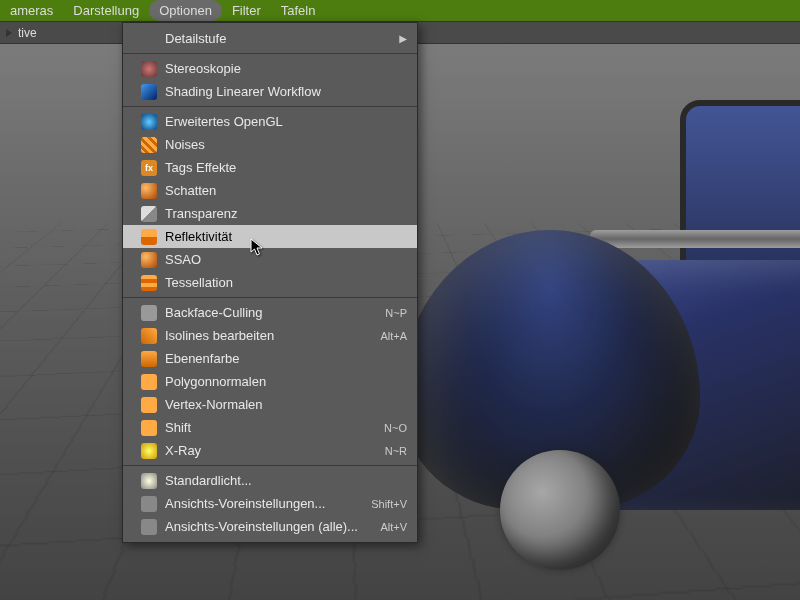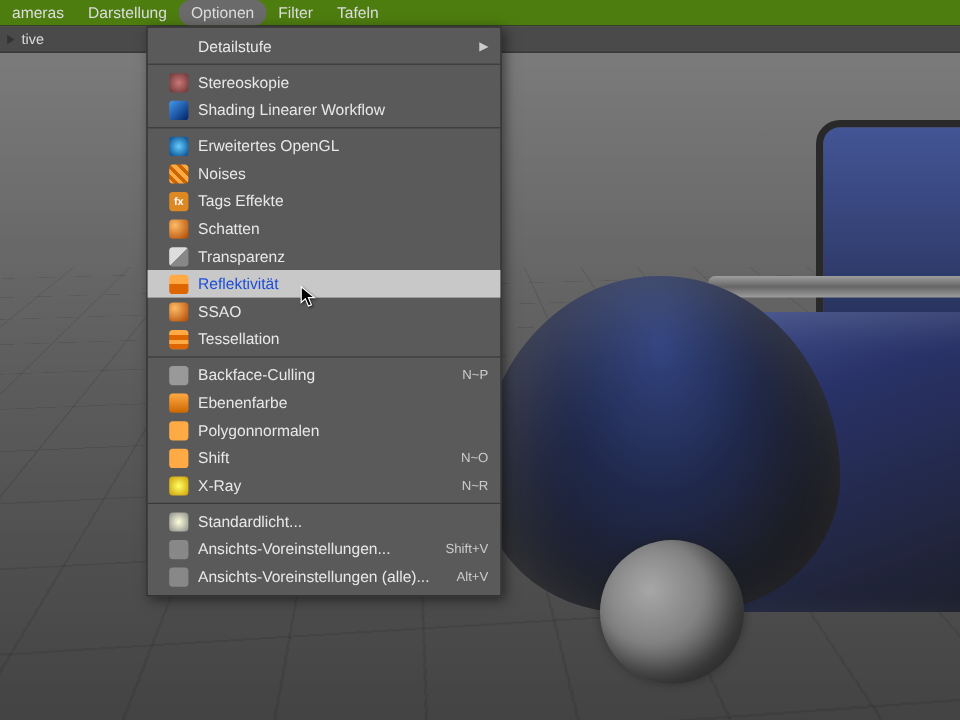--- a/index.html
+++ b/index.html
@@ -82,21 +82,21 @@
   box-shadow: 3px 3px 10px rgba(0,0,0,.5);
   padding: 4px 0;
 }
 .row {
   display:flex; align-items:center;
   height: 23px;
   padding: 0 10px 0 6px;
   color: #e8e8e8;
   font-size: 13px;
 }
-.row.highlight { background: #c8c8c8; color:#1d4ed8; }
+.row.highlight { background: #c8c8c8; color:#000000; }
 .row .icon {
   width: 18px; height: 18px; margin-right: 8px;
   display:inline-flex; align-items:center; justify-content:flex-end;
   flex-shrink:0;
   margin-left:10px;
 }
 .row .lbl { flex: 1; white-space:nowrap; overflow:hidden; text-overflow:ellipsis;}
 .row .sc { color:#ccc; font-size:11px; }
 .row .arrow { margin-left:auto; font-size:10px; color:#ccc;}
 .sep { height:1px; background:#3a3a3a; margin:3px 0; }
@@ -225,29 +225,42 @@
     <div class="sep"></div>
     <div class="row">
       <span class="icon">
         <span class="ico i-back"></span>
       </span>
       <span class="lbl">Backface-Culling</span>
       <span class="sc">N~P</span>
     </div>
     <div class="row">
       <span class="icon">
+        <span class="ico i-iso"></span>
+      </span>
+      <span class="lbl">Isolines bearbeiten</span>
+      <span class="sc">Alt+A</span>
+    </div>
+    <div class="row">
+      <span class="icon">
         <span class="ico i-layer"></span>
       </span>
       <span class="lbl">Ebenenfarbe</span>
     </div>
     <div class="row">
       <span class="icon">
         <span class="ico i-pnorm"></span>
       </span>
       <span class="lbl">Polygonnormalen</span>
+    </div>
+    <div class="row">
+      <span class="icon">
+        <span class="ico i-vnorm"></span>
+      </span>
+      <span class="lbl">Vertex-Normalen</span>
     </div>
     <div class="row">
       <span class="icon">
         <span class="ico i-tags"></span>
       </span>
       <span class="lbl">Shift</span>
       <span class="sc">N~O</span>
     </div>
     <div class="row">
       <span class="icon">

